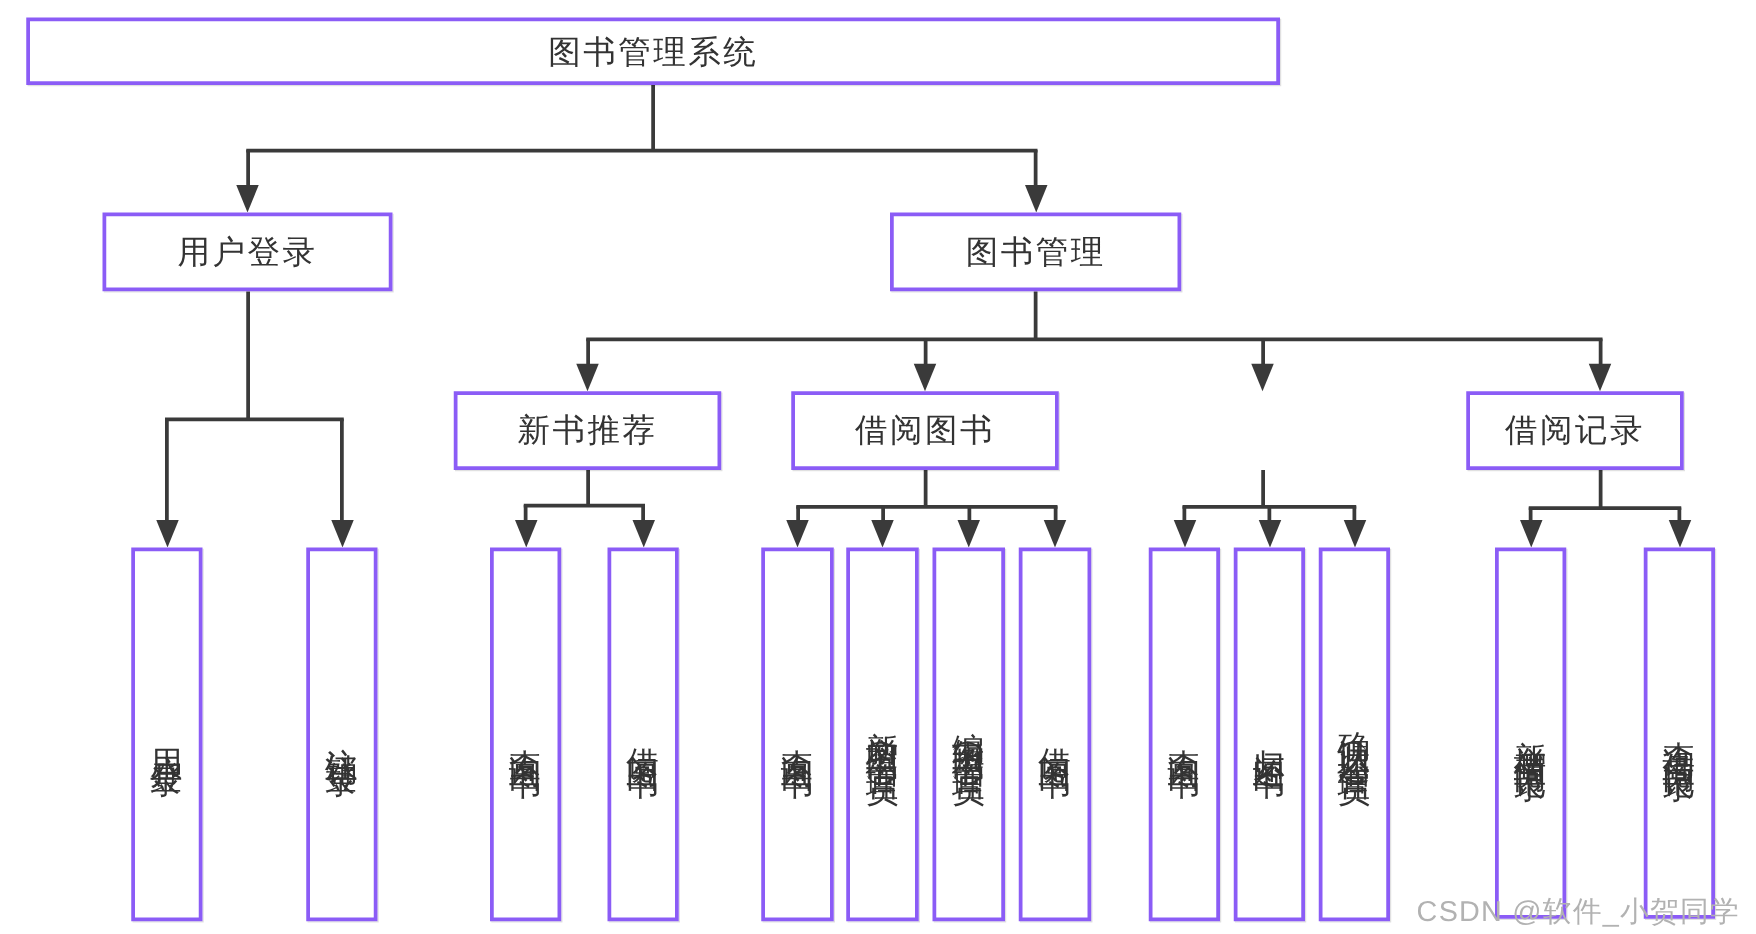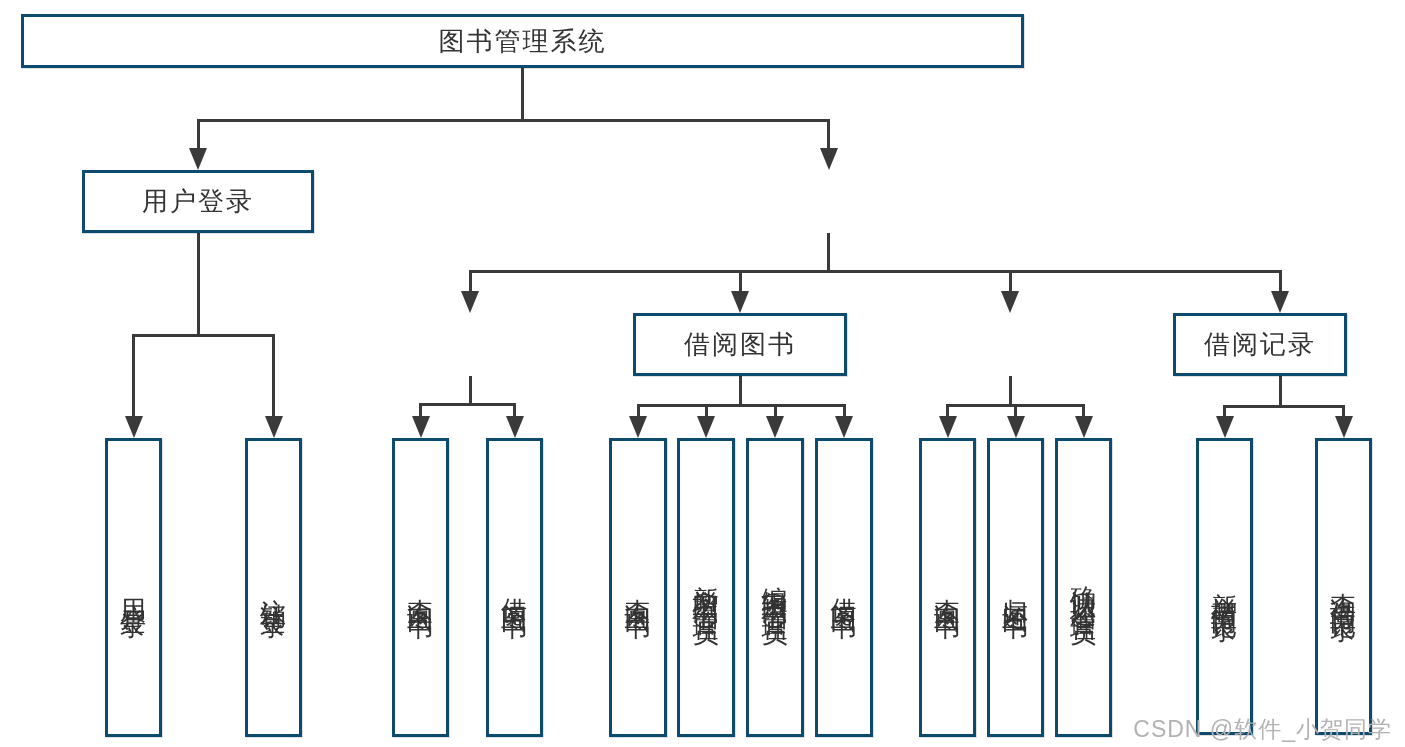--- a/index.html
+++ b/index.html
@@ -8,21 +8,21 @@
     width: 1405px;
     height: 747px;
     background: #ffffff;
     font-family: "Liberation Sans", "DejaVu Sans", sans-serif;
     overflow: hidden;
   }
   .node {
     position: absolute;
     box-sizing: border-box;
     background: #ffffff;
-    border: 3px solid #0c4a6e;
+    border: 3px solid #8b5cf6;
     box-shadow: 1px 1px 0 rgba(0,0,0,0.12);
     display: flex;
     align-items: center;
     justify-content: center;
     font-size: 26px;
     color: #333333;
     letter-spacing: 2px;
     z-index: 2;
     white-space: nowrap;
   }
@@ -58,20 +58,22 @@
     white-space: nowrap;
   }
 </style>
 </head>
 <body>
 
 <div id="canvas">
   <div id="watermark">CSDN @软件_小贺同学</div>
 <div class="node" style="left: 21px; top: 14px; width: 1003px; height: 54px;">图书管理系统</div>
     <div class="node" style="left: 82px; top: 170px; width: 232px; height: 63px;">用户登录</div>
+    <div class="node" style="left: 712px; top: 170px; width: 233px; height: 63px;">图书管理</div>
+    <div class="node" style="left: 363px; top: 313px; width: 214px; height: 63px;">新书推荐</div>
     <div class="node" style="left: 633px; top: 313px; width: 214px; height: 63px;">借阅图书</div>
     <div class="node" style="left: 1173px; top: 313px; width: 174px; height: 63px;">借阅记录</div>
     <div class="node v" style="left: 105px; top: 438px; width: 57px; height: 299px;">用户登录</div>
     <div class="node v" style="left: 245px; top: 438px; width: 57px; height: 299px;">注销登录</div>
     <div class="node v" style="left: 392px; top: 438px; width: 57px; height: 299px;">查询图书</div>
     <div class="node v" style="left: 486px; top: 438px; width: 57px; height: 299px;">借阅图书</div>
     <div class="node v" style="left: 609px; top: 438px; width: 58px; height: 299px;">查询图书</div>
     <div class="node v" style="left: 677px; top: 438px; width: 58px; height: 299px;">新增图书（管理员）</div>
     <div class="node v" style="left: 746px; top: 438px; width: 58px; height: 299px;">编辑图书（管理员）</div>
     <div class="node v" style="left: 815px; top: 438px; width: 58px; height: 299px;">借阅图书</div>

